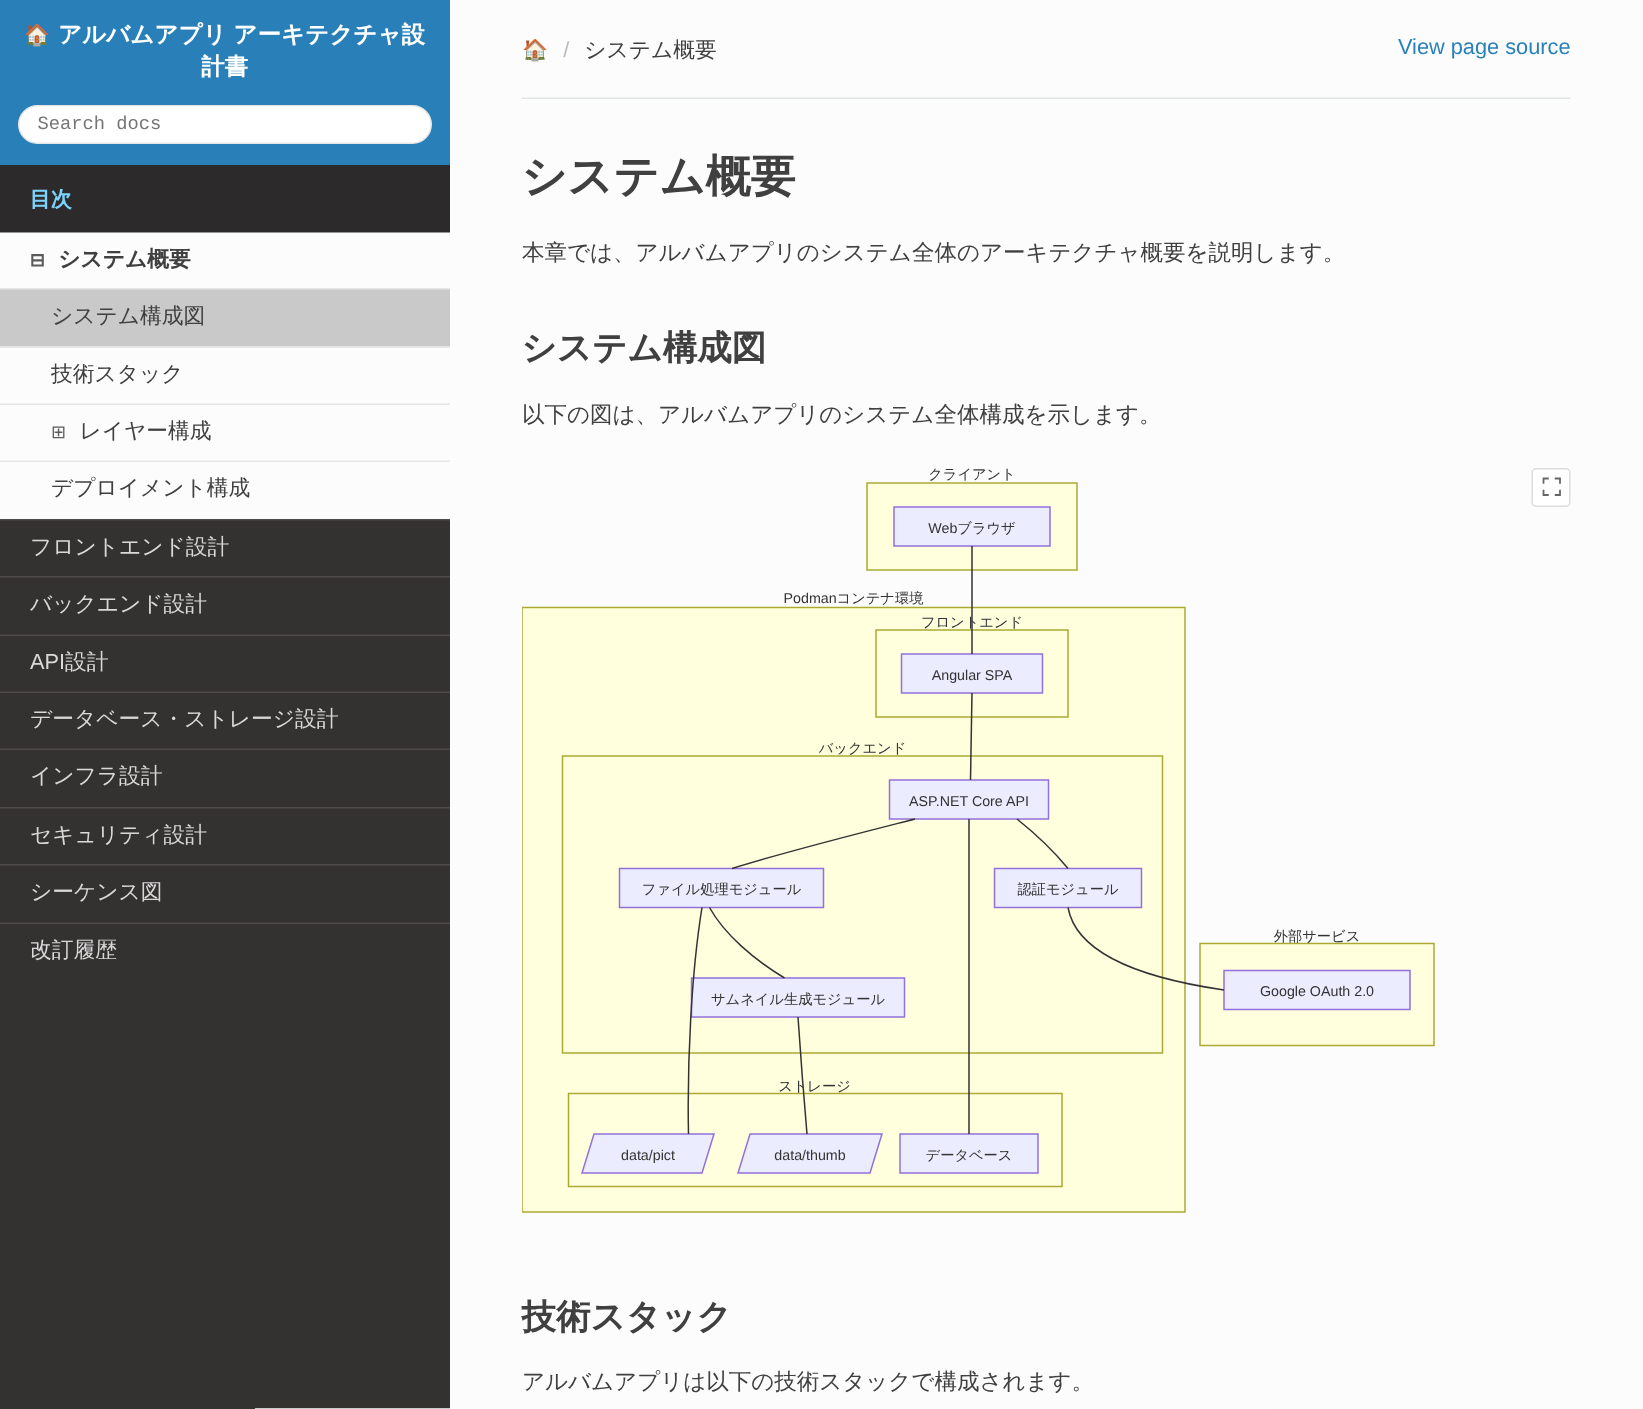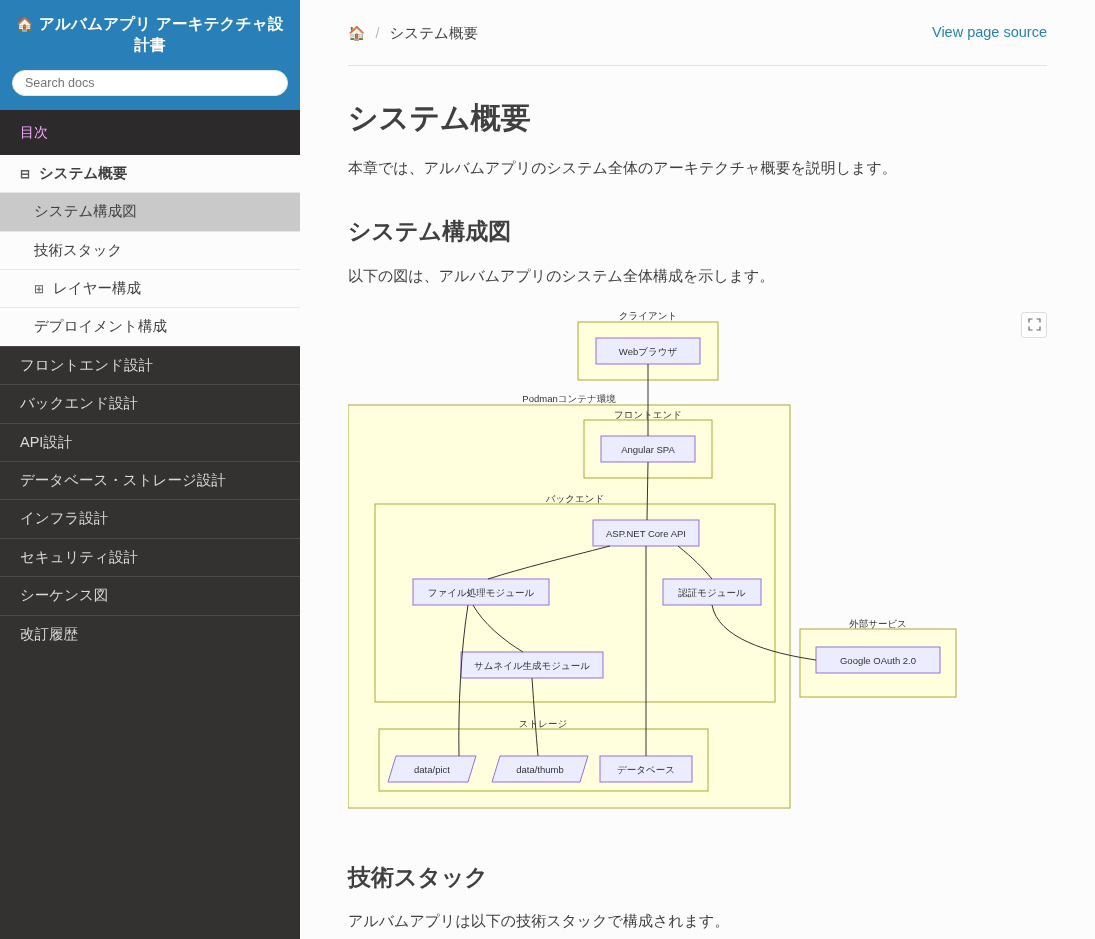--- a/index.html
+++ b/index.html
@@ -34,26 +34,26 @@
   }
   .sb-title .home-ico { margin-right: 5px; font-size: 14px; }
   .sb-search-wrap { padding: 0 12px 14px 12px; background: #2980B9; }
   .sb-search {
     width: 100%; height: 26px;
     border: 1px solid #e6e6e6; border-radius: 50px;
     padding: 2px 12px;
     font-size: 12.5px;
     color: #333;
     outline: none;
-    font-family: Liberation Sans, sans-serif;
+    font-family: Liberation Mono, monospace;
   }
   .sb-caption {
     background: #2c2a2a;
-    color: #f0abfc;
-    font-weight: normal;
+    color: #7dd3fc;
+    font-weight: bold;
     font-size: 14px;
     padding: 14px 20px 13px 20px;
   }
   .sb-nav { list-style: none; margin: 0; padding: 0; }
   .sb-nav li { margin: 0; padding: 0; }
   .sb-l1 {
     display: block;
     color: #d9d9d9;
     font-size: 14.5px;
     padding: 10px 20px 10px 20px;

